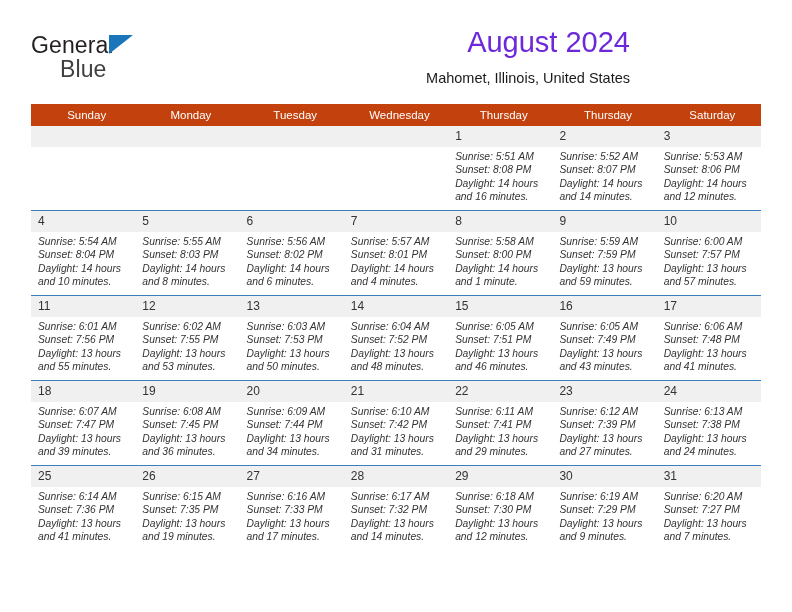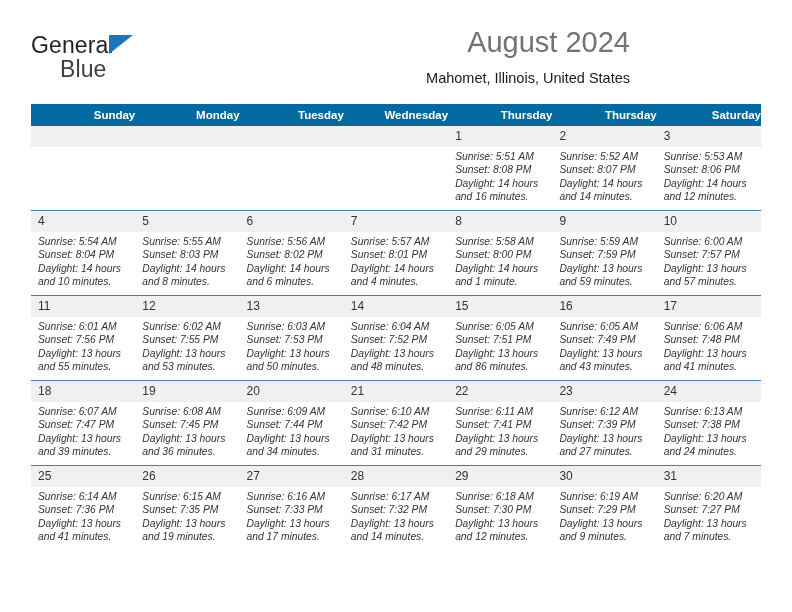--- a/index.html
+++ b/index.html
@@ -67,21 +67,21 @@
   .title-block {
     position: absolute;
     right: 0;
     top: 0;
     text-align: right;
   }
   .cal-title {
     font-size: 29px;
     line-height: 36px;
     font-weight: normal;
-    color: #737373;
+    color: #6d28d9;
     margin: 0;
     white-space: nowrap;
   }
   .cal-subtitle {
     font-size: 14.5px;
     line-height: 20px;
     color: #1a1a1a;
     margin: 8px 0 0 9px;
     white-space: nowrap;
   }
@@ -89,25 +89,25 @@
   
   .calendar {
     position: absolute;
     left: 31px;
     top: 104px;
     width: 730px;
     border-collapse: collapse;
     table-layout: fixed;
   }
   .calendar th {
-    background: #0369a1;
+    background: #c2410c;
     color: #ffffff;
     font-size: 11.5px;
-    font-weight: bold;
-    text-align: right;
+    font-weight: normal;
+    text-align: center;
     padding: 5px 0 5px 7px;
     height: 12px;
     border: none;
   }
   .calendar td {
     vertical-align: top;
     padding: 0;
     border: none;
     border-top: 1px solid #3d7ebf;
     height: 84px;
@@ -314,21 +314,21 @@
               <div>Daylight: 13 hours</div>
               <div>and 48 minutes.</div>
             </div>
           </td>
           <td>
             <span class="daynum">15</span>
             <div class="details">
               <div>Sunrise: 6:05 AM</div>
               <div>Sunset: 7:51 PM</div>
               <div>Daylight: 13 hours</div>
-              <div>and 86 minutes.</div>
+              <div>and 46 minutes.</div>
             </div>
           </td>
           <td>
             <span class="daynum">16</span>
             <div class="details">
               <div>Sunrise: 6:05 AM</div>
               <div>Sunset: 7:49 PM</div>
               <div>Daylight: 13 hours</div>
               <div>and 43 minutes.</div>
             </div>

